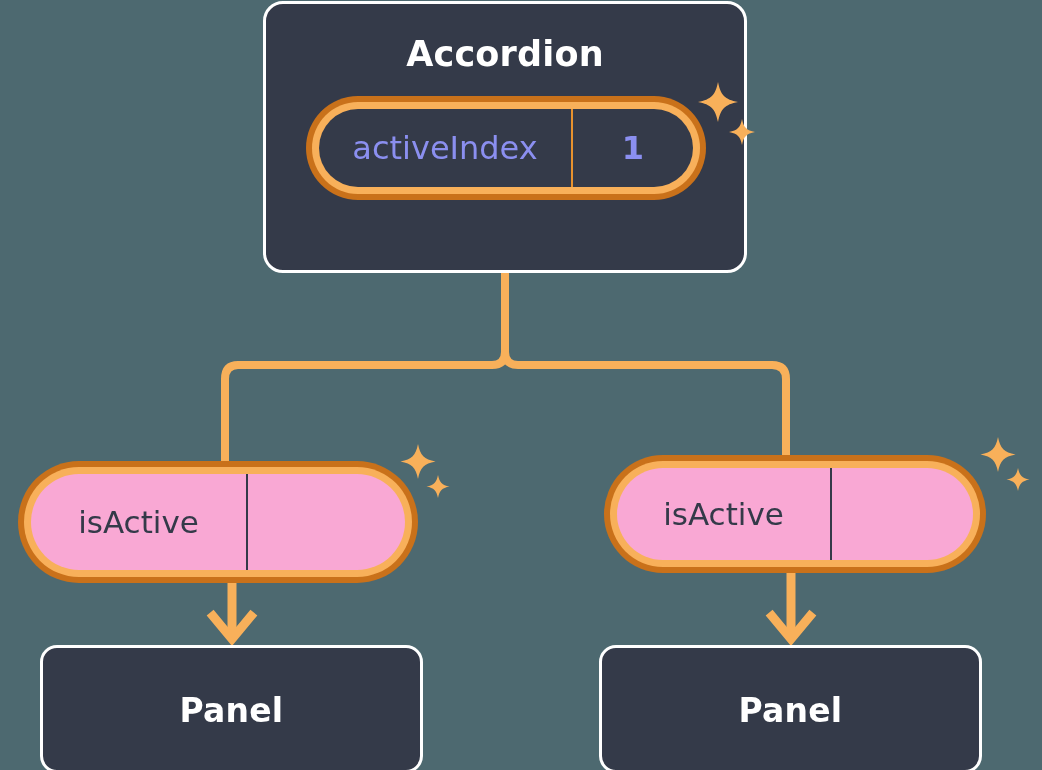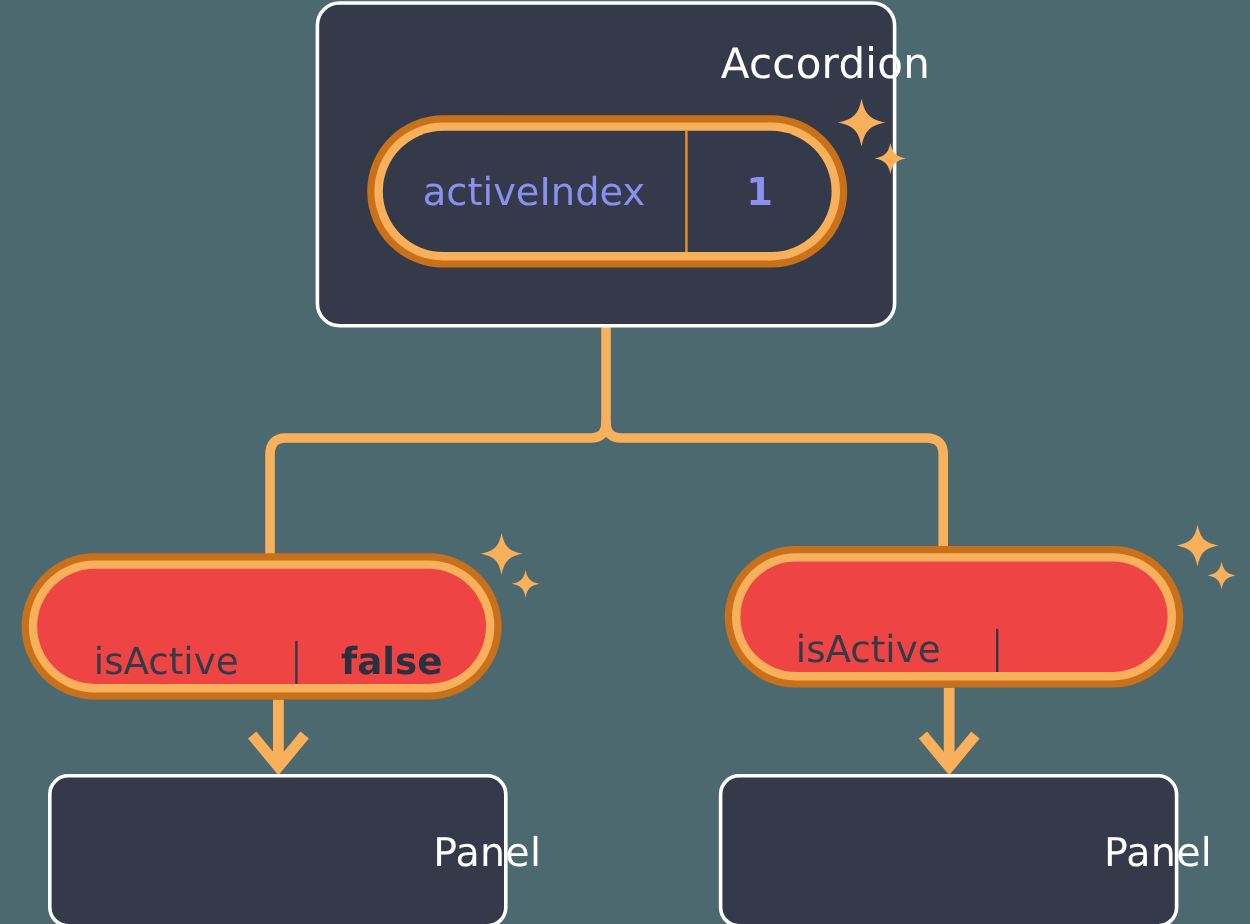--- a/index.html
+++ b/index.html
@@ -36,26 +36,25 @@
     position: absolute;
     box-sizing: border-box;
     background: #343a49;
     border: 3px solid #ffffff;
     border-radius: 18px;
   }
   .card-title {
     position: absolute;
     left: 0;
     width: 100%;
-    text-align: right;
+    text-align: center;
     color: #ffffff;
-    font-weight: 400;
+    font-weight: 700;
     letter-spacing: .2px;
     white-space: nowrap;
-    margin-left: 31px;
   }
 
   #card-accordion {
     left: 263px; top: 1px;
     width: 484px; height: 272px;
     border-radius: 20px;
   }
   #card-accordion .card-title {
     top: 30px;
     font-size: 35px;
@@ -120,39 +119,38 @@
   }
   .pill-dark .pill-val {
     color: #8b8ff0;
     font-size: 32px;
     font-weight: 700;
     flex: 1 1 auto;
   }
 
   
   .pill-purple .pill-body {
-    background: #ef4444;
-    align-items: flex-end;
+    background: #f9a8d4;
   }
   .pill-purple .pill-key {
     color: #343a49;
     font-size: 31px;
     font-weight: 400;
     border-right: 2px solid #343a49;
   }
   .pill-purple .pill-val {
     color: #2b3040;
     font-size: 31px;
     font-weight: 700;
     flex: 1 1 auto;
   }
 
   #pill-active-index {
     left: 306px; top: 96px;
-    width: 400px; height: 127px;
+    width: 400px; height: 104px;
   }
   #pill-is-active-left {
     left: 18px; top: 461px;
     width: 400px; height: 122px;
   }
   #pill-is-active-left .pill-key { flex: 0 0 215px; }
   #pill-is-active-right {
     left: 604px; top: 455px;
     width: 382px; height: 118px;
   }
@@ -203,21 +201,20 @@
     <svg width="70" height="80" viewBox="0 0 70 80" xmlns="http://www.w3.org/2000/svg">
       <path fill="#f8b05a" d="M26 0 C28.6 13.2 32.8 17.4 46 20 C32.8 22.6 28.6 26.8 26 40 C23.4 26.8 19.2 22.6 6 20 C19.2 17.4 23.4 13.2 26 0 Z"></path>
       <path fill="#f8b05a" d="M50 37 C51.7 45.5 54.5 48.3 63 50 C54.5 51.7 51.7 54.5 50 63 C48.3 54.5 45.5 51.7 37 50 C45.5 48.3 48.3 45.5 50 37 Z"></path>
     </svg>
   </div>
 
   <div class="pill-outer pill-purple" id="pill-is-active-left">
     <div class="pill-inner">
       <div class="pill-body">
         <span class="pill-key">isActive</span>
-        <span class="pill-val">false</span>
       </div>
     </div>
   </div>
 
   <div class="sparkles" id="sparkles-left">
     <svg width="60" height="70" viewBox="0 0 60 70" xmlns="http://www.w3.org/2000/svg">
       <path fill="#f8b05a" d="M20 2 C22.3 13.5 26 17.2 37.5 19.5 C26 21.8 22.3 25.5 20 37 C17.7 25.5 14 21.8 2.5 19.5 C14 17.2 17.7 13.5 20 2 Z"></path>
       <path fill="#f8b05a" d="M40 33 C41.5 40.5 44 43 51.5 44.5 C44 46 41.5 48.5 40 56 C38.5 48.5 36 46 28.5 44.5 C36 43 38.5 40.5 40 33 Z"></path>
     </svg>
   </div>

